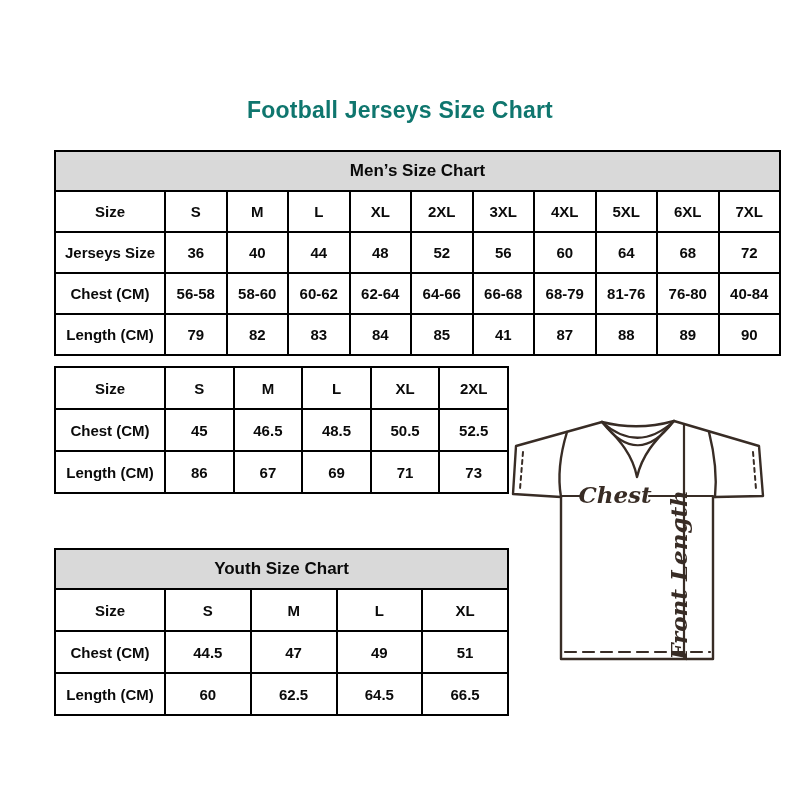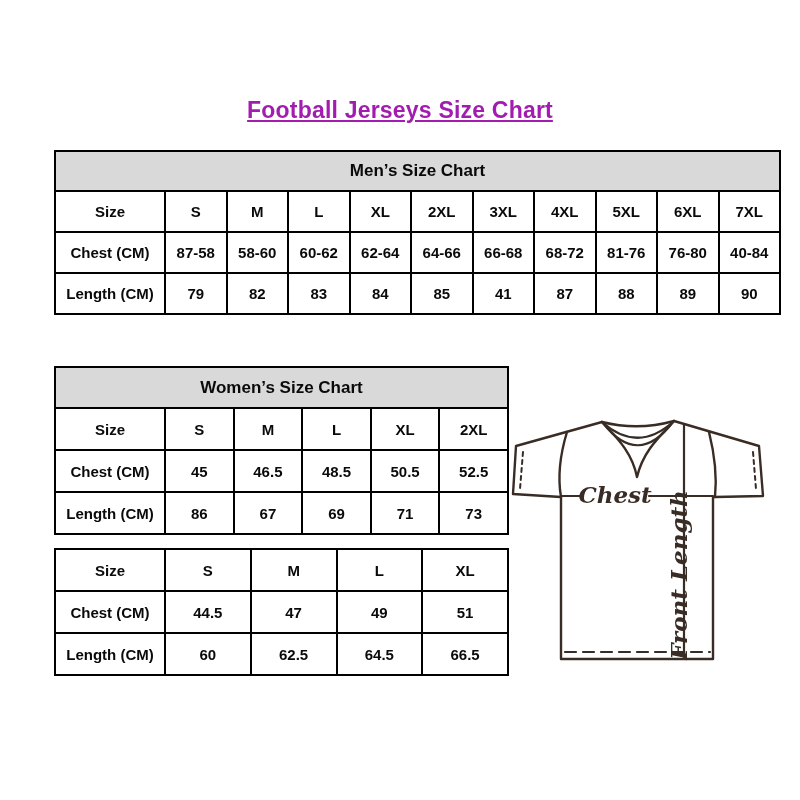--- a/index.html
+++ b/index.html
@@ -3,22 +3,22 @@
 <meta charset="utf-8">
 <style>
   html,body{margin:0;padding:0;}
   body{
     width:800px;height:800px;position:relative;background:#ffffff;
     font-family:"Liberation Sans", sans-serif;color:#000;
     overflow:hidden;
   }
   .page-title{
     position:absolute;top:97px;left:0;width:800px;
-    text-align:center;font-size:23px;font-weight:bold;color:#a21caf;
-    letter-spacing:0.2px;margin:0;text-decoration:underline;
+    text-align:center;font-size:23px;font-weight:bold;color:#0f766e;
+    letter-spacing:0.2px;margin:0;
   }
   .size-table{position:absolute;padding-left:16px;}
   .size-table table{
     border-collapse:collapse;table-layout:fixed;width:100%;
   }
   .size-table th,.size-table td{
     border:2px solid #000;text-align:center;vertical-align:middle;
     font-weight:bold;font-size:15px;color:#0a0a0a;padding:0;
     overflow:hidden;white-space:nowrap;
   }
@@ -70,28 +70,41 @@
           <td>L</td>
           <td>XL</td>
           <td>2XL</td>
           <td>3XL</td>
           <td>4XL</td>
           <td>5XL</td>
           <td>6XL</td>
           <td>7XL</td>
         </tr>
         <tr>
+          <th class="row-label">Jerseys Size</th>
+          <td>36</td>
+          <td>40</td>
+          <td>44</td>
+          <td>48</td>
+          <td>52</td>
+          <td>56</td>
+          <td>60</td>
+          <td>64</td>
+          <td>68</td>
+          <td>72</td>
+        </tr>
+        <tr>
           <th class="row-label">Chest (CM)</th>
-          <td>87-58</td>
+          <td>56-58</td>
           <td>58-60</td>
           <td>60-62</td>
           <td>62-64</td>
           <td>64-66</td>
           <td>66-68</td>
-          <td>68-72</td>
+          <td>68-79</td>
           <td>81-76</td>
           <td>76-80</td>
           <td>40-84</td>
         </tr>
         <tr>
           <th class="row-label">Length (CM)</th>
           <td>79</td>
           <td>82</td>
           <td>83</td>
           <td>84</td>
@@ -110,23 +123,20 @@
   <table>
     <colgroup>
         <col style="width: 110px;">
         <col>
         <col>
         <col>
         <col>
         <col>
       </colgroup>
       <tbody>
-        <tr class="title-row">
-          <th colspan="6" style="background: rgb(217, 217, 217);">Women’s Size Chart</th>
-        </tr>
         <tr>
           <th class="row-label">Size</th>
           <td>S</td>
           <td>M</td>
           <td>L</td>
           <td>XL</td>
           <td>2XL</td>
         </tr>
         <tr>
           <th class="row-label">Chest (CM)</th>
@@ -151,20 +161,23 @@
 <div id="youth-table" class="size-table">
   <table>
     <colgroup>
         <col style="width: 110px;">
         <col>
         <col>
         <col>
         <col>
       </colgroup>
       <tbody>
+        <tr class="title-row">
+          <th colspan="5" style="background: rgb(217, 217, 217);">Youth Size Chart</th>
+        </tr>
         <tr>
           <th class="row-label">Size</th>
           <td>S</td>
           <td>M</td>
           <td>L</td>
           <td>XL</td>
         </tr>
         <tr>
           <th class="row-label">Chest (CM)</th>
           <td>44.5</td>

